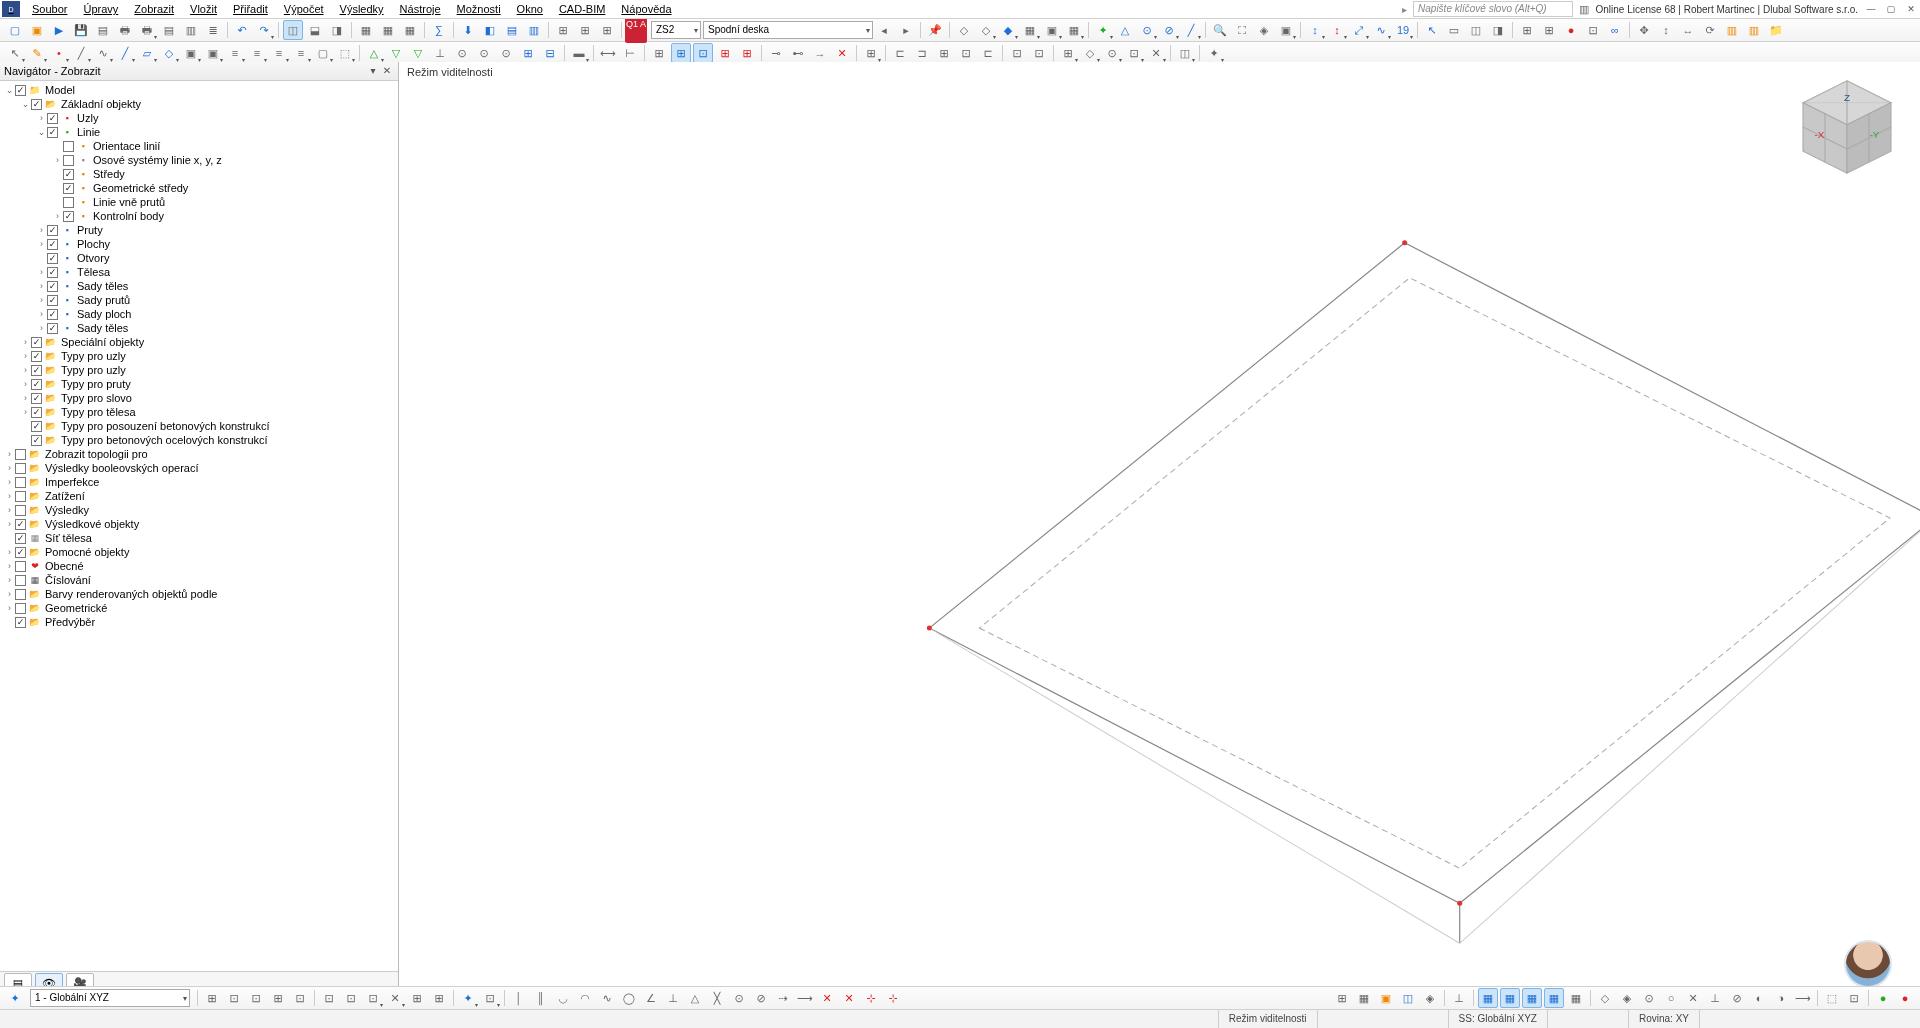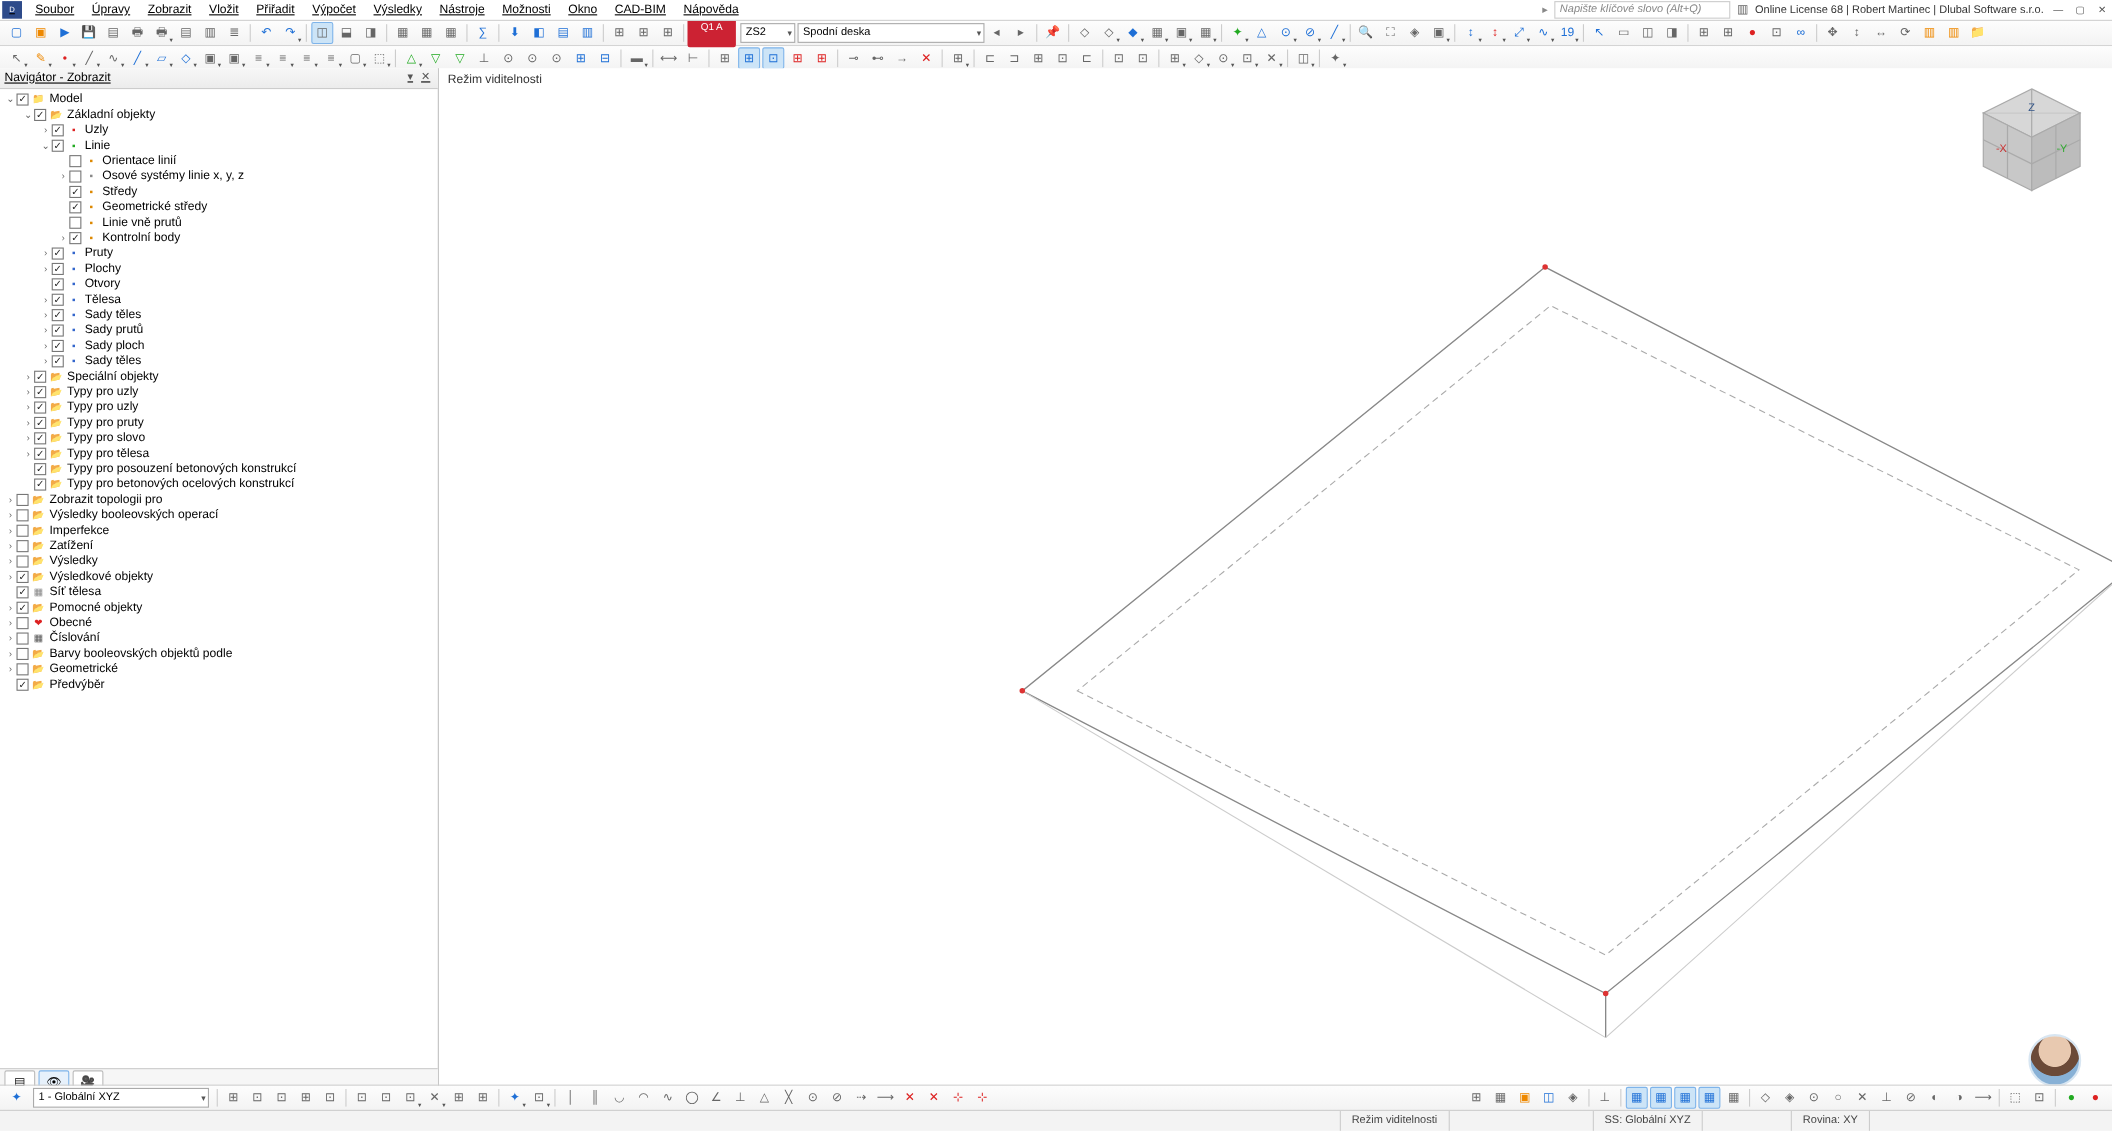--- a/index.html
+++ b/index.html
@@ -10,35 +10,35 @@
 .menubar-right{position:absolute;right:2px;top:0;height:18px;display:flex;align-items:center;gap:6px;}
 .keyword-box{border:1px solid #ccc;padding:0 4px;font-style:italic;color:#888;height:14px;line-height:14px;width:150px;font-size:10px;}
 .license{font-size:10px;color:#333;}
 .win-btn{width:14px;height:14px;display:inline-flex;align-items:center;justify-content:center;font-size:9px;color:#555;}
 
 .toolbar{height:22px;background:linear-gradient(#fdfdfd,#f3f3f3);border-bottom:1px solid #d0d0d0;display:flex;align-items:center;padding:0 4px;gap:0;}
 .tbtn{width:18px;height:18px;margin:0 1px;display:inline-flex;align-items:center;justify-content:center;position:relative;border:1px solid transparent;border-radius:2px;}
 .tbtn.active{background:#cce4f7;border-color:#7eb4ea;}
 .tbtn.dd::after{content:"▾";font-size:6px;position:absolute;right:-1px;bottom:-1px;color:#555;}
 .tsep{width:1px;height:16px;background:#ccc;margin:0 3px;}
-.badge-red{background:#c23;color:#fff;font-size:9px;padding:0 12px;border-radius:2px;height:26px;line-height:14px;}
+.badge-red{background:#c23;color:#fff;font-size:9px;padding:0 1px;border-radius:2px;height:26px;line-height:14px;}
 .combo{border:1px solid #aaa;height:16px;font-size:10px;padding:0 14px 0 4px;background:#fff;position:relative;min-width:90px;line-height:16px;}
 .combo::after{content:"▾";position:absolute;right:2px;top:1px;font-size:8px;color:#555;}
 .combo.small{min-width:30px;}
 
 .g{font-size:11px;line-height:1;}
 .g.col-blue{color:#1e6fd6;}
 .g.col-red{color:#d22;}
 .g.col-green{color:#2a2;}
 .g.col-gray{color:#666;}
 .g.col-orange{color:#e80;}
 
 .main{position:absolute;top:62px;bottom:34px;left:0;right:0;display:flex;}
 .nav{width:398px;border-right:1px solid #bbb;display:flex;flex-direction:column;background:#fff;}
-.nav-title{background:linear-gradient(#f7f7f7,#ececec);border-bottom:1px solid #ccc;height:18px;line-height:18px;padding:0 4px;font-size:11px;display:flex;align-items:flex-start;text-decoration:underline;}
+.nav-title{background:linear-gradient(#f7f7f7,#ececec);border-bottom:1px solid #ccc;height:18px;line-height:18px;padding:0 4px;font-size:11px;display:flex;align-items:flex-start;}
 .nav-title .spacer{flex:1;}
 .nav-title .pin,.nav-title .x{width:14px;text-align:center;font-size:10px;color:#555;}
 .tree{flex:1;overflow:auto;padding:2px 0;font-size:11px;}
 .node{display:flex;align-items:center;height:14px;line-height:14px;white-space:nowrap;}
 .tw{width:11px;text-align:center;font-size:9px;color:#666;cursor:default;user-select:none;display:inline-block;}
 .cb{width:11px;height:11px;border:1px solid #777;margin-right:3px;display:inline-flex;align-items:center;justify-content:center;font-size:9px;color:#222;box-sizing:border-box;background:#fff;}
 .cb.on::after{content:"✓";}
 .tico{width:12px;height:12px;margin-right:3px;display:inline-flex;align-items:center;justify-content:center;font-size:9px;}
 .tlabel{padding-left:1px;}
 .nav-bottom{height:22px;border-top:1px solid #ccc;background:#f6f6f6;display:flex;align-items:center;padding:0 4px;}
@@ -687,21 +687,21 @@
         <div class="node" style="padding-left: 4px;">
           <span class="tw">›</span>
           <span class="cb"></span>
           <span class="tico" style="color: rgb(85, 85, 85);">▦</span>
           <span class="tlabel">Číslování</span>
         </div>
         <div class="node" style="padding-left: 4px;">
           <span class="tw">›</span>
           <span class="cb"></span>
           <span class="tico" style="color: rgb(232, 180, 74);">📂</span>
-          <span class="tlabel">Barvy booleovských objektů podle</span>
+          <span class="tlabel">Barvy renderovaných objektů podle</span>
         </div>
         <div class="node" style="padding-left: 4px;">
           <span class="tw">›</span>
           <span class="cb"></span>
           <span class="tico" style="color: rgb(232, 180, 74);">📂</span>
           <span class="tlabel">Geometrické</span>
         </div>
         <div class="node" style="padding-left: 4px;">
           <span class="tw"></span>
           <span class="cb on"></span>

